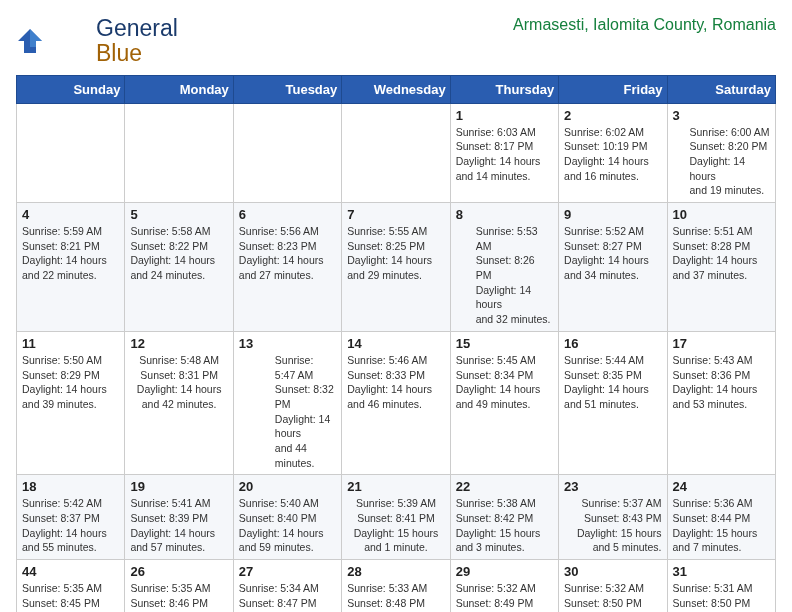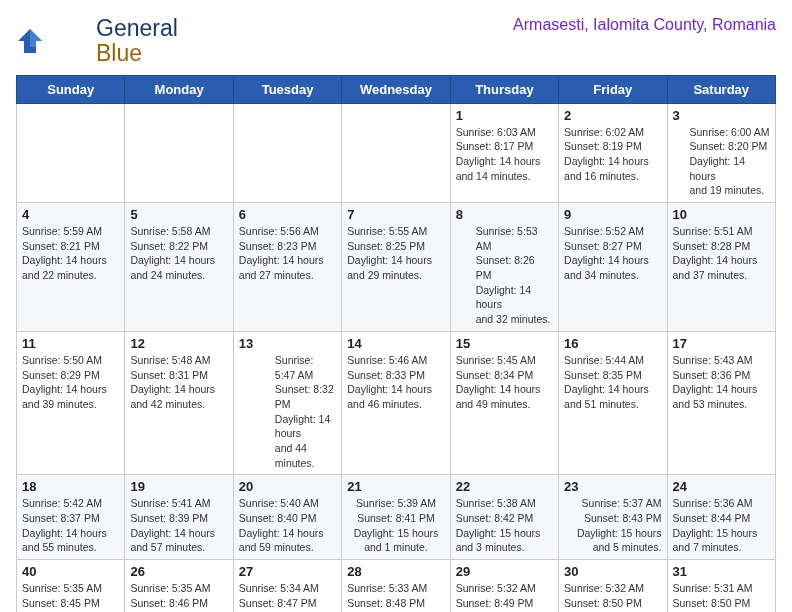--- a/index.html
+++ b/index.html
@@ -38,35 +38,35 @@
     .title-block {
       text-align: right;
     }
     .month-title {
       font-size: 36px;
       font-weight: bold;
       color: #1a3a6b;
     }
     .location-title {
       font-size: 16px;
-      color: #6d28d9;
+      color: #15803d;
       text-align: right;
     }
     .calendar {
       width: 100%;
       border-collapse: collapse;
       border: 1px solid #ccc;
     }
     .calendar th {
       background: #2a5db0;
       color: #fff;
       font-size: 13px;
       font-weight: bold;
       padding: 6px 4px;
-      text-align: center;
+      text-align: right;
       border: 1px solid #1e4a90;
     }
     .calendar td {
       vertical-align: top;
       border: 1px solid #ccc;
       padding: 4px 5px;
       width: 108px;
       min-height: 80px;
       font-size: 11px;
       background: #fff;
@@ -133,21 +133,21 @@
         <td>
           <span class="day-num">1</span>
           <div class="day-info" style="white-space: pre-line;">Sunrise: 6:03 AM
 Sunset: 8:17 PM
 Daylight: 14 hours
 and 14 minutes.</div>
         </td>
         <td>
           <span class="day-num">2</span>
           <div class="day-info" style="white-space: pre-line;">Sunrise: 6:02 AM
-Sunset: 8:19 PM
+Sunset: 10:19 PM
 Daylight: 14 hours
 and 16 minutes.</div>
         </td>
         <td>
           <span class="day-num">3</span>
           <div class="day-info" style="white-space: pre-line; margin-left: 17px;">Sunrise: 6:00 AM
 Sunset: 8:20 PM
 Daylight: 14 hours
 and 19 minutes.</div>
         </td>
@@ -206,21 +206,21 @@
       <tr>
         <td>
           <span class="day-num">11</span>
           <div class="day-info" style="white-space: pre-line;">Sunrise: 5:50 AM
 Sunset: 8:29 PM
 Daylight: 14 hours
 and 39 minutes.</div>
         </td>
         <td>
           <span class="day-num">12</span>
-          <div class="day-info" style="white-space: pre-line;">Sunrise: 5:48 AM
+          <div class="day-info" style="white-space: pre-line; text-align: center;">Sunrise: 5:48 AM
 Sunset: 8:31 PM
 Daylight: 14 hours
 and 42 minutes.</div>
         </td>
         <td>
           <span class="day-num">13</span>
           <div class="day-info" style="white-space: pre-line; margin-left: 36px;">Sunrise: 5:47 AM
 Sunset: 8:32 PM
 Daylight: 14 hours
 and 44 minutes.</div>
@@ -300,21 +300,21 @@
         <td>
           <span class="day-num">24</span>
           <div class="day-info" style="white-space: pre-line;">Sunrise: 5:36 AM
 Sunset: 8:44 PM
 Daylight: 15 hours
 and 7 minutes.</div>
         </td>
       </tr>
       <tr>
         <td>
-          <span class="day-num">40</span>
+          <span class="day-num">44</span>
           <div class="day-info" style="white-space: pre-line;">Sunrise: 5:35 AM
 Sunset: 8:45 PM
 Daylight: 15 hours
 and 9 minutes.</div>
         </td>
         <td>
           <span class="day-num">26</span>
           <div class="day-info" style="white-space: pre-line;">Sunrise: 5:35 AM
 Sunset: 8:46 PM
 Daylight: 15 hours

